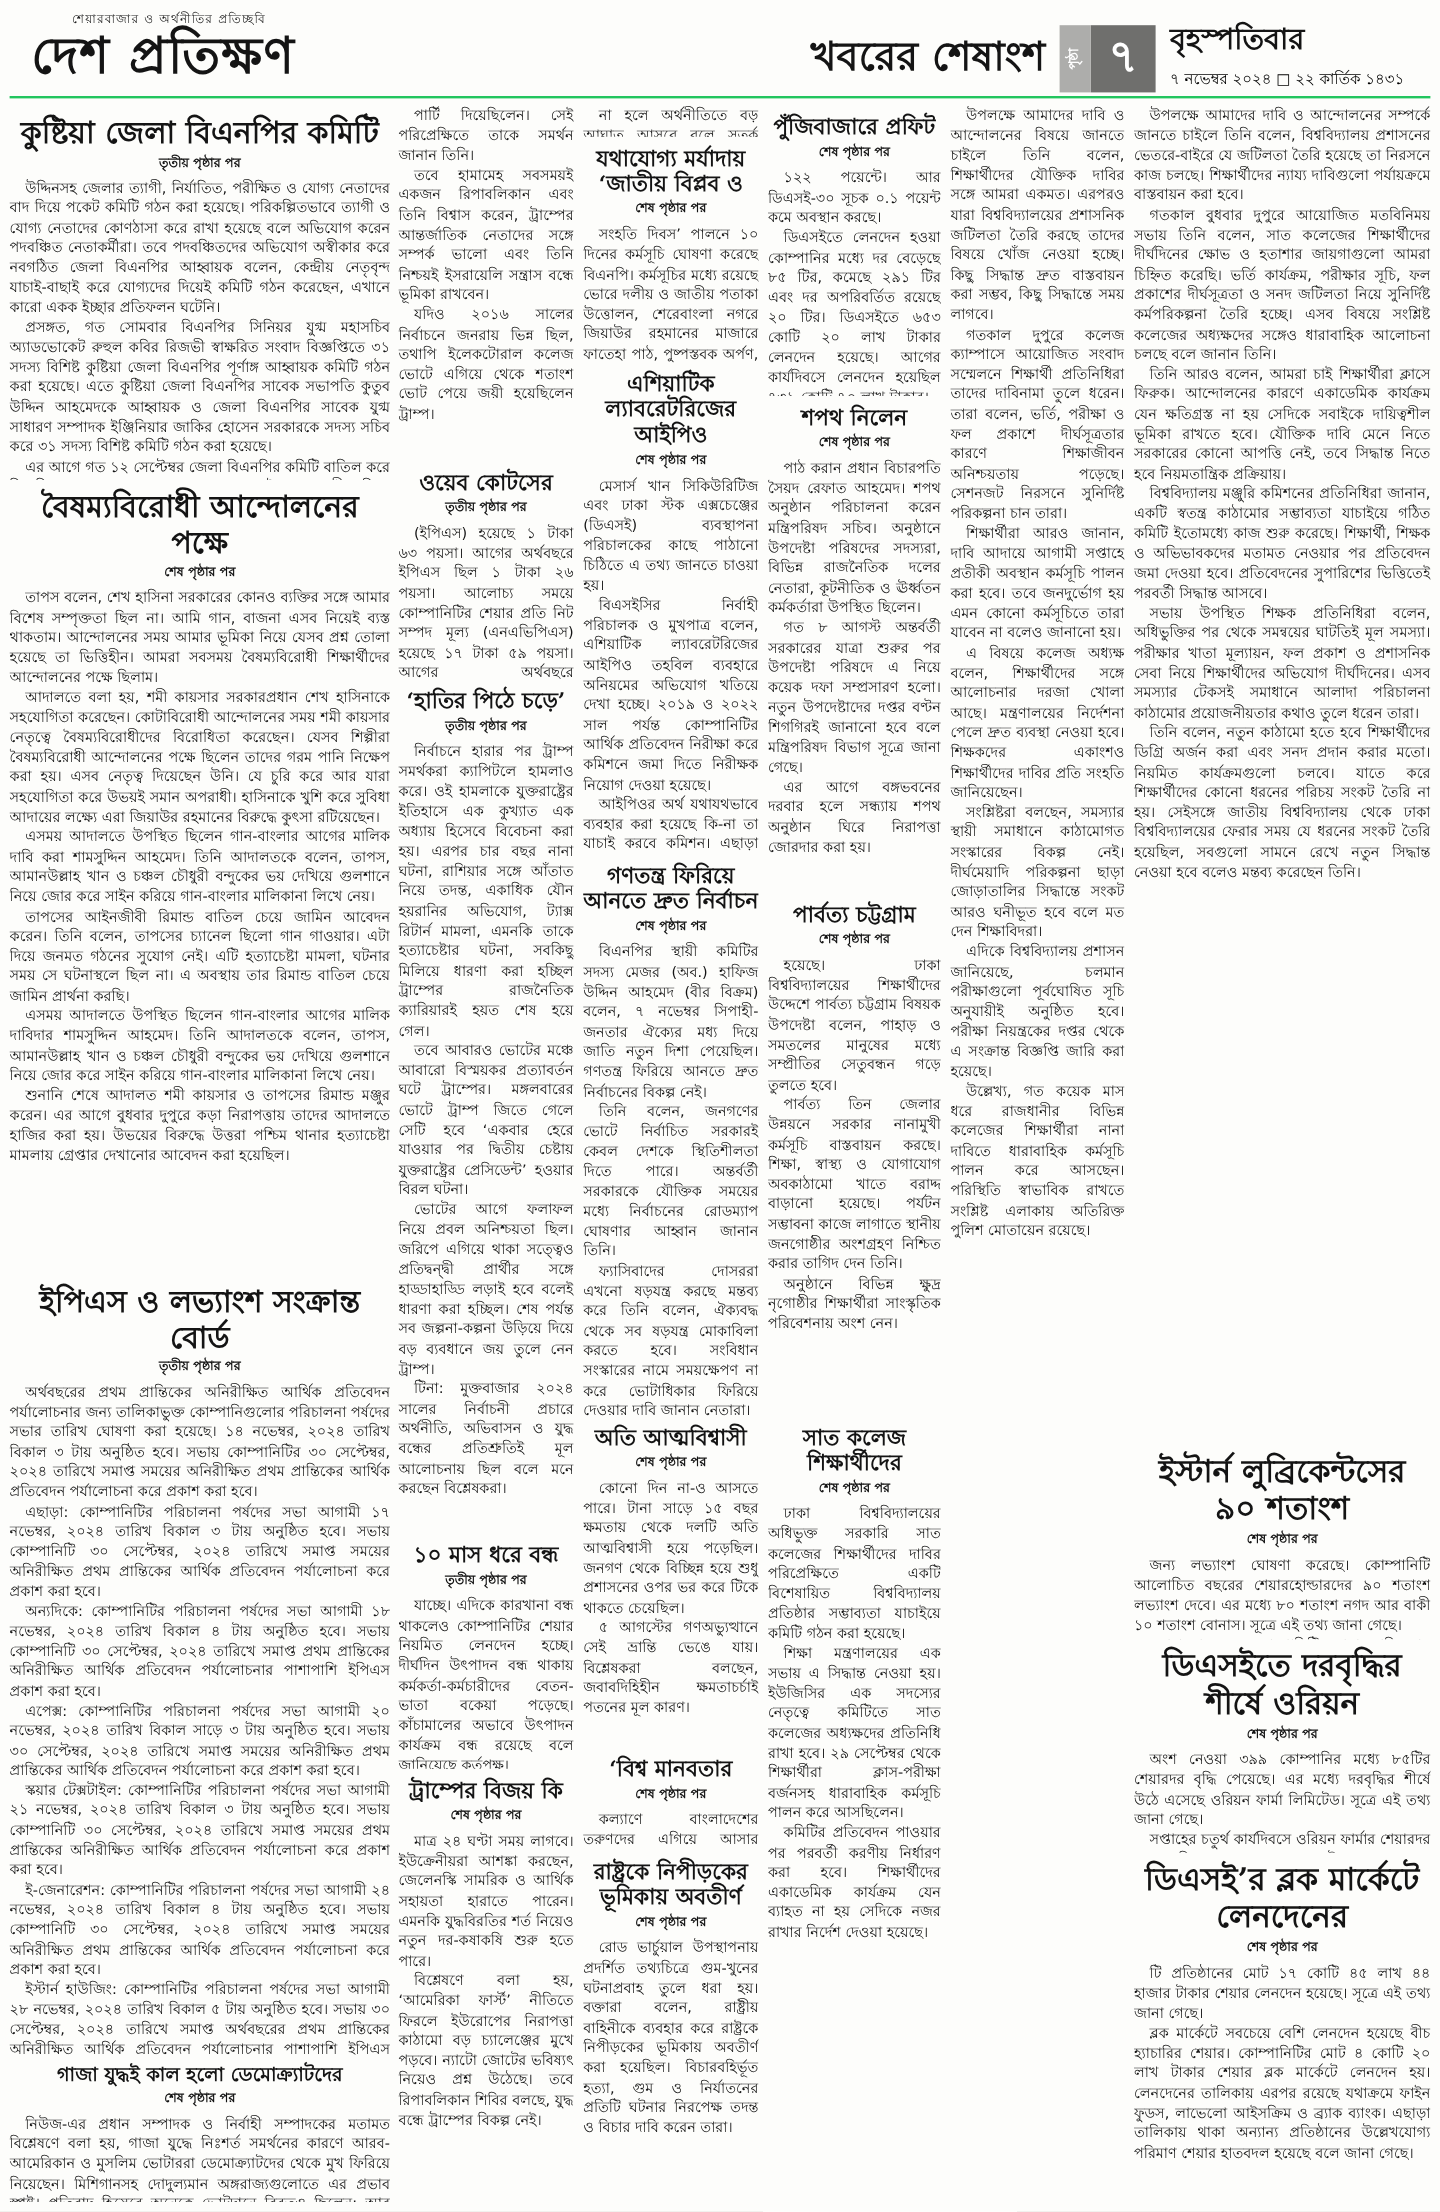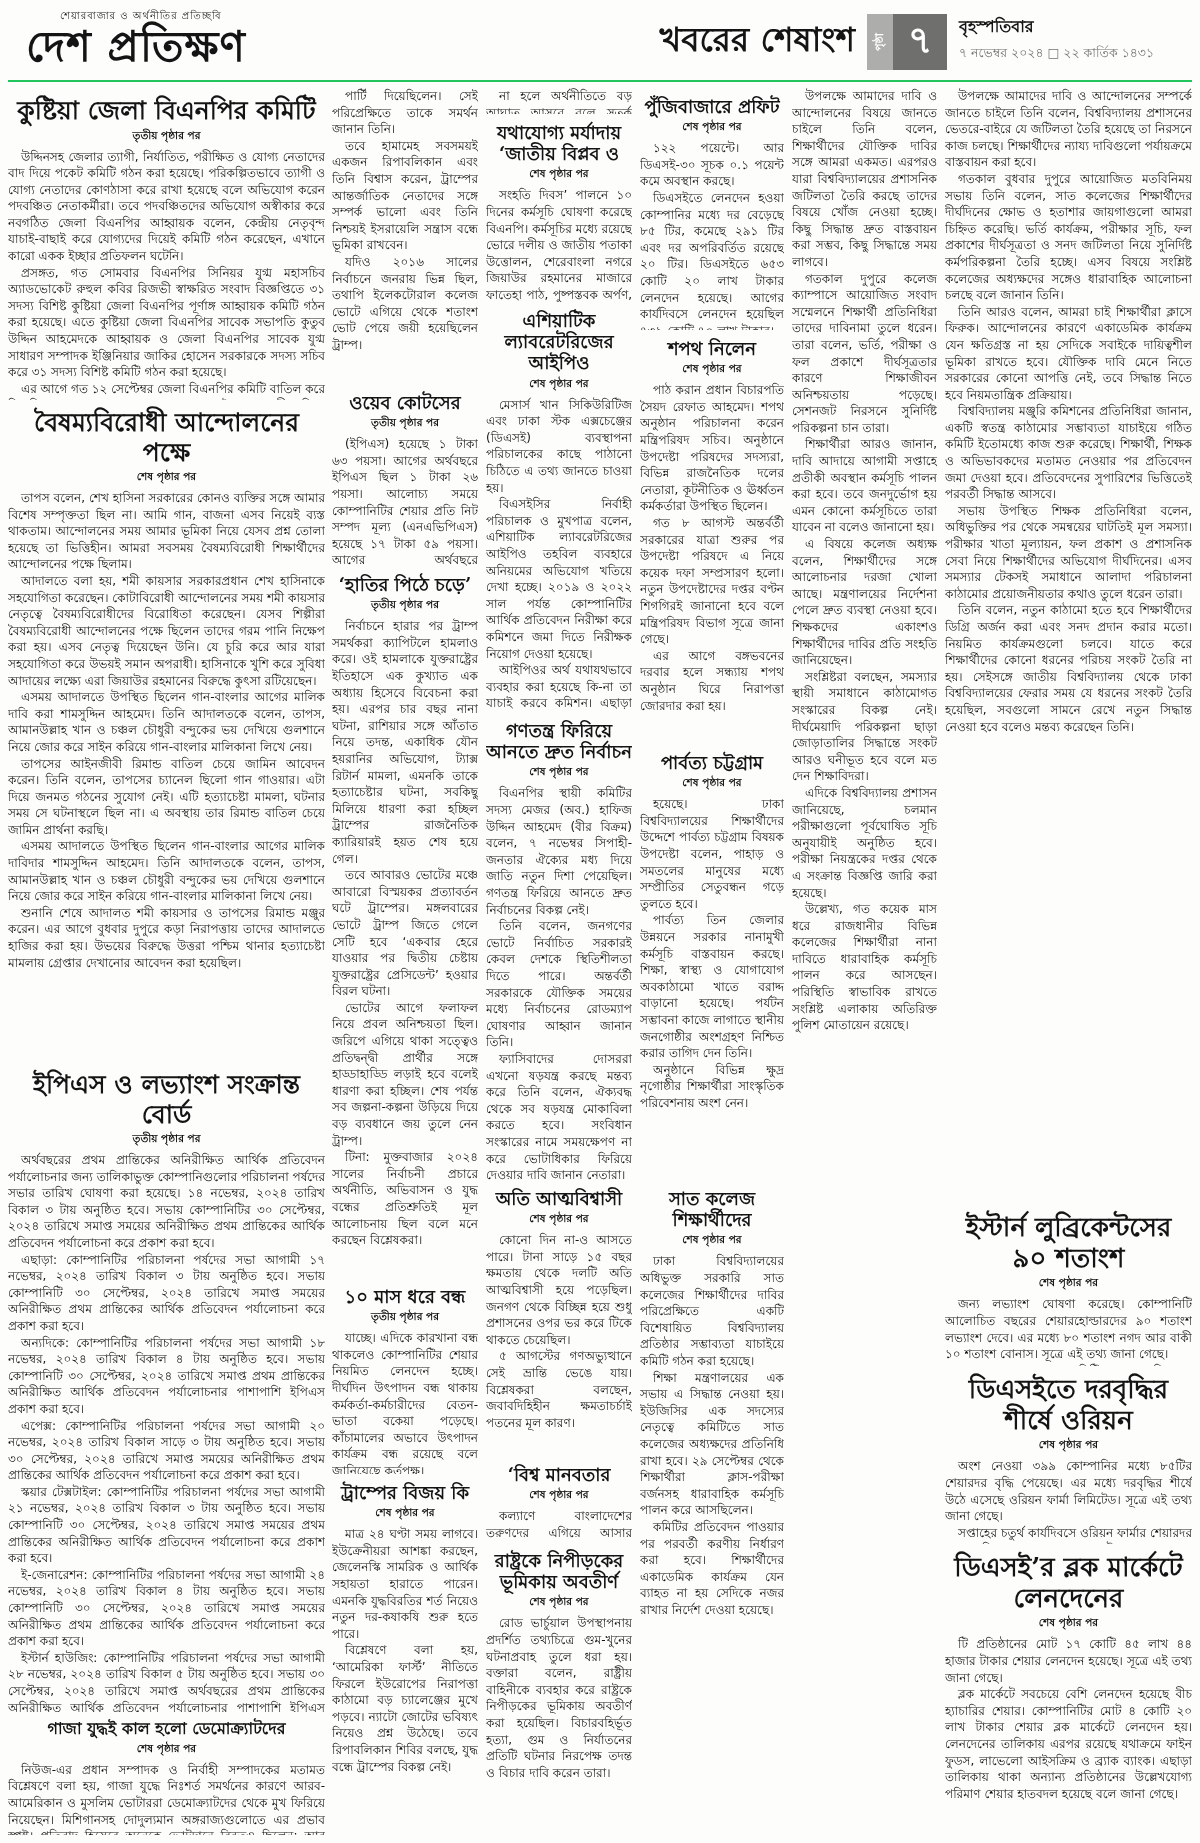--- a/index.html
+++ b/index.html
@@ -8,32 +8,32 @@
     background:#fdfdfb;color:#141414;overflow:hidden;
     font-family:"DejaVu Sans","Liberation Sans",sans-serif;
   }
   
   .masthead{position:absolute;left:8px;top:6px;width:1184px;height:74px;
     border-bottom:2px solid #22c55e;}
   .brand{position:absolute;left:18px;top:2px;}
   .brand .tagline{font-size:10px;letter-spacing:1px;color:#222;margin-left:34px;}
   .brand .logo{font-size:42px;font-weight:900;line-height:1.05;letter-spacing:1px;
     font-family:"DejaVu Serif","Liberation Serif",serif;}
-  .head-right{position:absolute;right:18px;top:8px;display:flex;align-items:flex-start;gap:12px;}
+  .head-right{position:absolute;right:2px;top:8px;display:flex;align-items:flex-end;gap:12px;}
   .section-title{font-size:33px;font-weight:800;
     font-family:"DejaVu Serif","Liberation Serif",serif;}
   .pagebox{display:flex;height:56px;}
   .page-word{background:#adadab;color:#fff;width:26px;display:flex;align-items:center;
     justify-content:center;font-size:11px;font-weight:700;writing-mode:vertical-rl;
     transform:rotate(180deg);}
   .page-num{background:#6f6f6d;color:#fff;width:54px;display:flex;align-items:center;
     justify-content:center;font-size:38px;font-weight:700;}
   .datestack{display:flex;flex-direction:column;justify-content:center;gap:3px;min-width:215px;}
-  .weekday{font-size:16px;font-weight:800;}
-  .dateline{font-size:12.5px;color:#737373;}
+  .weekday{font-size:24px;font-weight:800;}
+  .dateline{font-size:12.5px;color:#000000;}
   
   .band{position:absolute;top:88px;height:1747px;display:flex;flex-direction:column;
     overflow:hidden;}
   .b1{left:8px;   width:317px;}
   .b2{left:332px; width:146px;}
   .b3{left:486px; width:146px;}
   .b4{left:640px; width:144px;}
   .b5{left:792px; width:145px;}
   .b6{left:945px; width:247px;}
   .article{overflow:hidden;flex:0 0 auto;}

